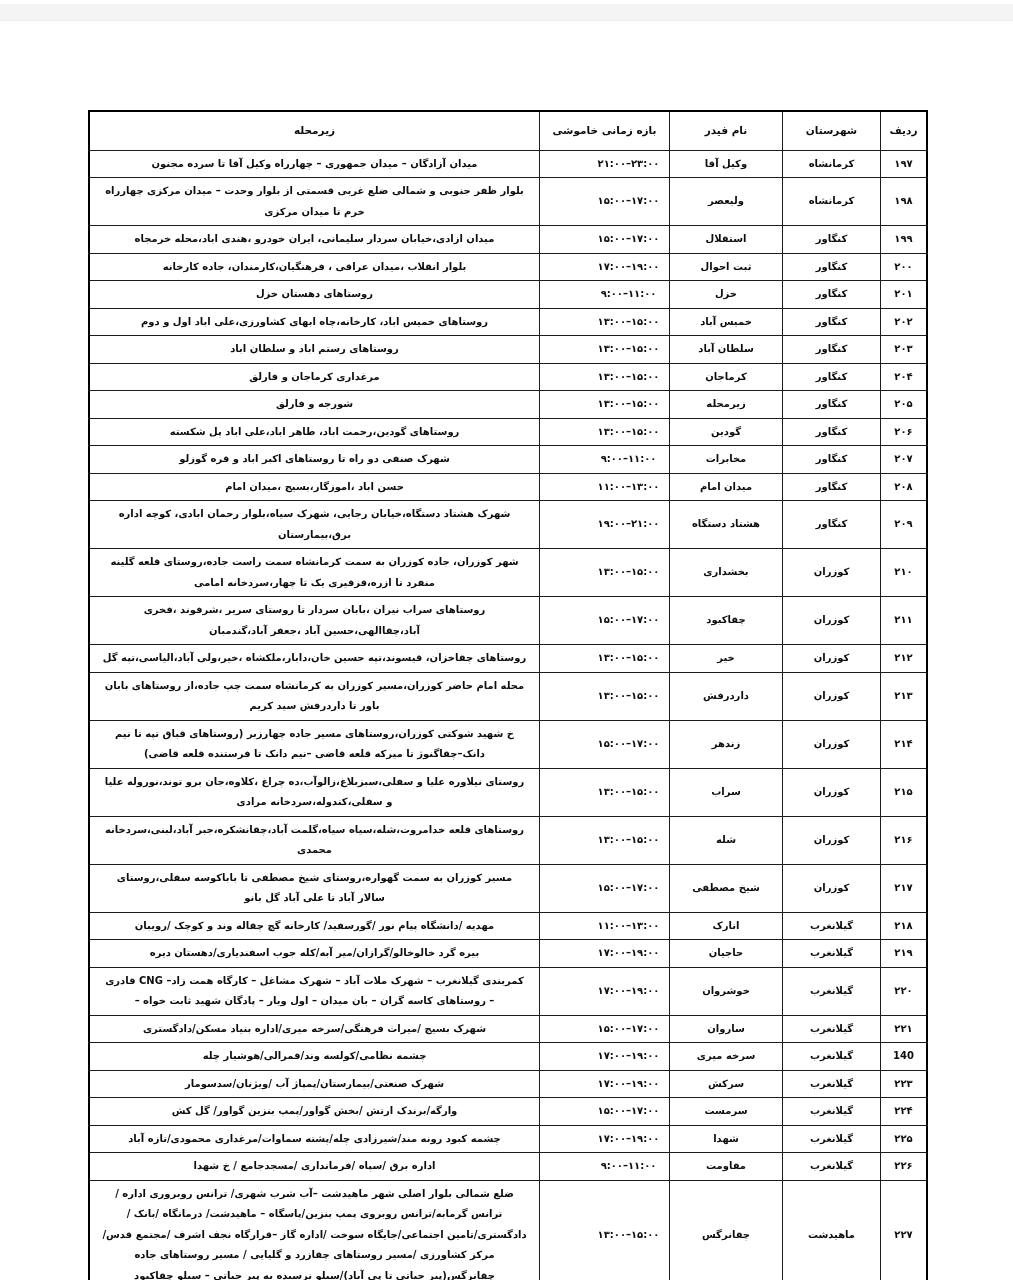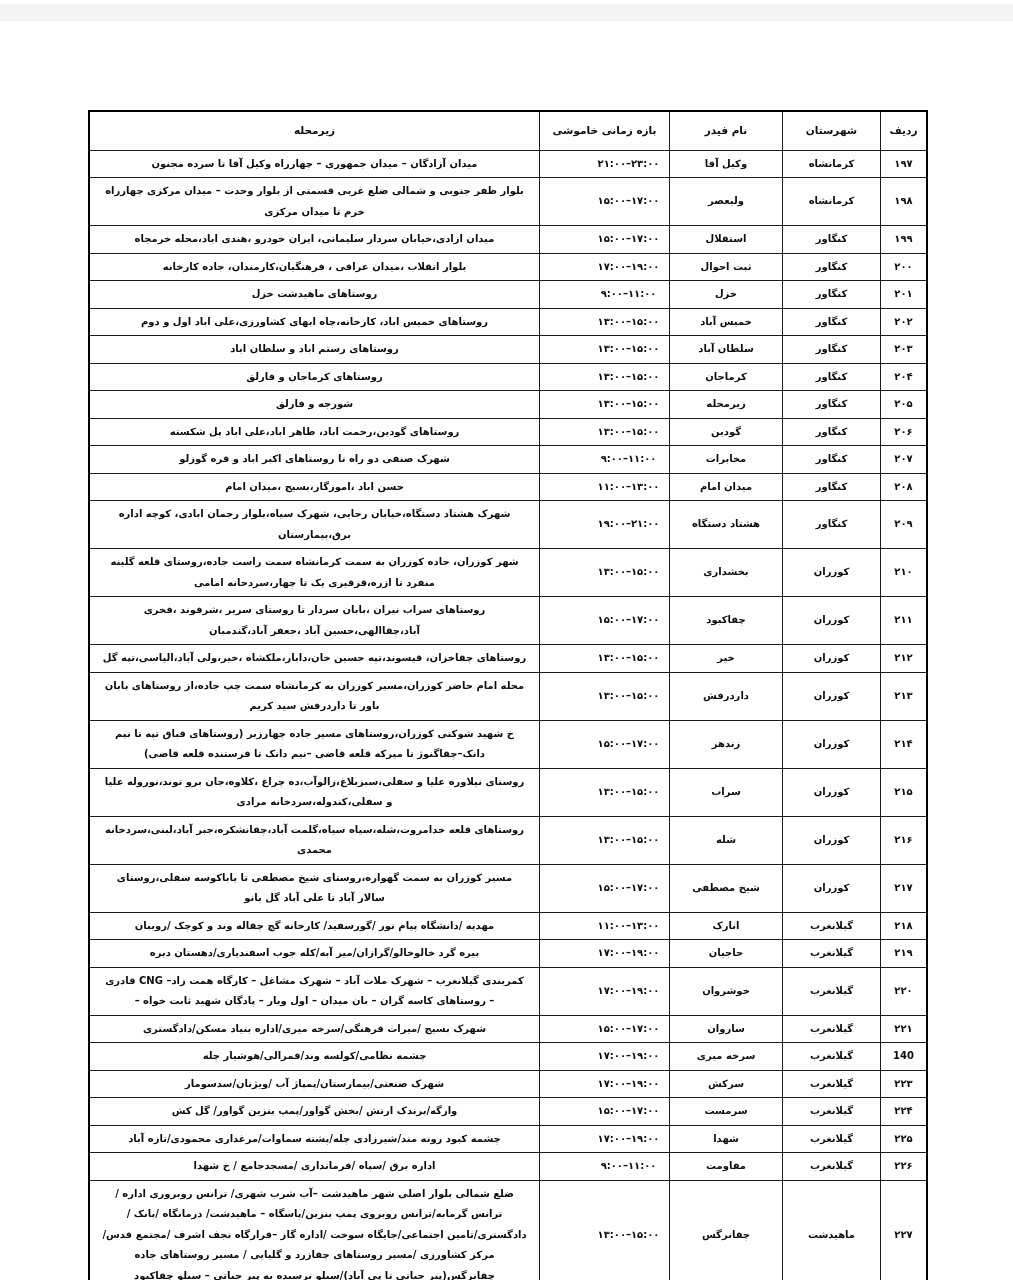--- a/index.html
+++ b/index.html
@@ -80,21 +80,21 @@
     <td class="col-feeder">ثبت احوال</td>
     <td class="col-time"><span class="time">۱۷:۰۰–۱۹:۰۰</span></td>
     <td class="col-area">بلوار انقلاب ،میدان عراقی ، فرهنگیان،کارمندان، جاده کارخانه</td>
   </tr>
 
   <tr>
     <td class="col-row">۲۰۱</td>
     <td class="col-county">کنگاور</td>
     <td class="col-feeder">خزل</td>
     <td class="col-time"><span class="time">۹:۰۰–۱۱:۰۰</span></td>
-    <td class="col-area">روستاهای ماهیدشت خزل</td>
+    <td class="col-area">روستاهای دهستان خزل</td>
   </tr>
 
   <tr>
     <td class="col-row">۲۰۲</td>
     <td class="col-county">کنگاور</td>
     <td class="col-feeder">خمیس آباد</td>
     <td class="col-time"><span class="time">۱۳:۰۰–۱۵:۰۰</span></td>
     <td class="col-area">روستاهای خمیس اباد، کارخانه،چاه ابهای کشاورزی،علی اباد اول و دوم</td>
   </tr>
 
@@ -104,21 +104,21 @@
     <td class="col-feeder">سلطان آباد</td>
     <td class="col-time"><span class="time">۱۳:۰۰–۱۵:۰۰</span></td>
     <td class="col-area">روستاهای رستم اباد و سلطان اباد</td>
   </tr>
 
   <tr>
     <td class="col-row">۲۰۴</td>
     <td class="col-county">کنگاور</td>
     <td class="col-feeder">کرماجان</td>
     <td class="col-time"><span class="time">۱۳:۰۰–۱۵:۰۰</span></td>
-    <td class="col-area">روستاهای کرماجان و فارلق</td>
+    <td class="col-area">مرغداری کرماجان و فارلق</td>
   </tr>
 
   <tr>
     <td class="col-row">۲۰۵</td>
     <td class="col-county">کنگاور</td>
     <td class="col-feeder">زیرمحله</td>
     <td class="col-time"><span class="time">۱۳:۰۰–۱۵:۰۰</span></td>
     <td class="col-area">شورجه و فارلق</td>
   </tr>
 

